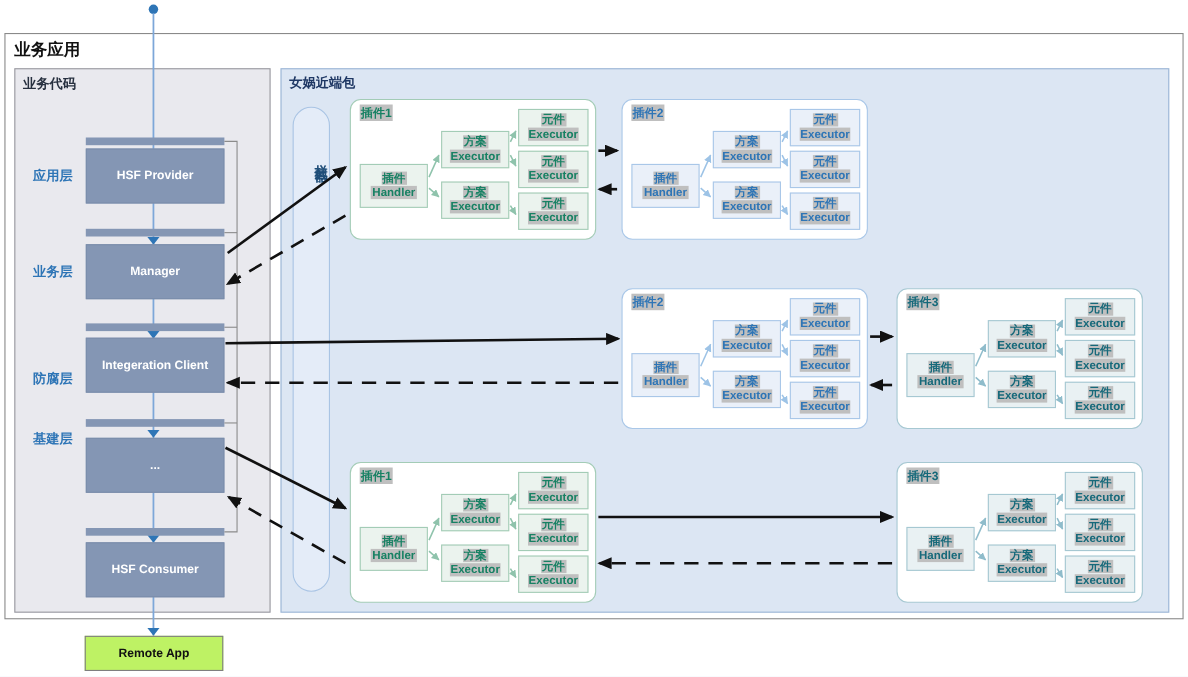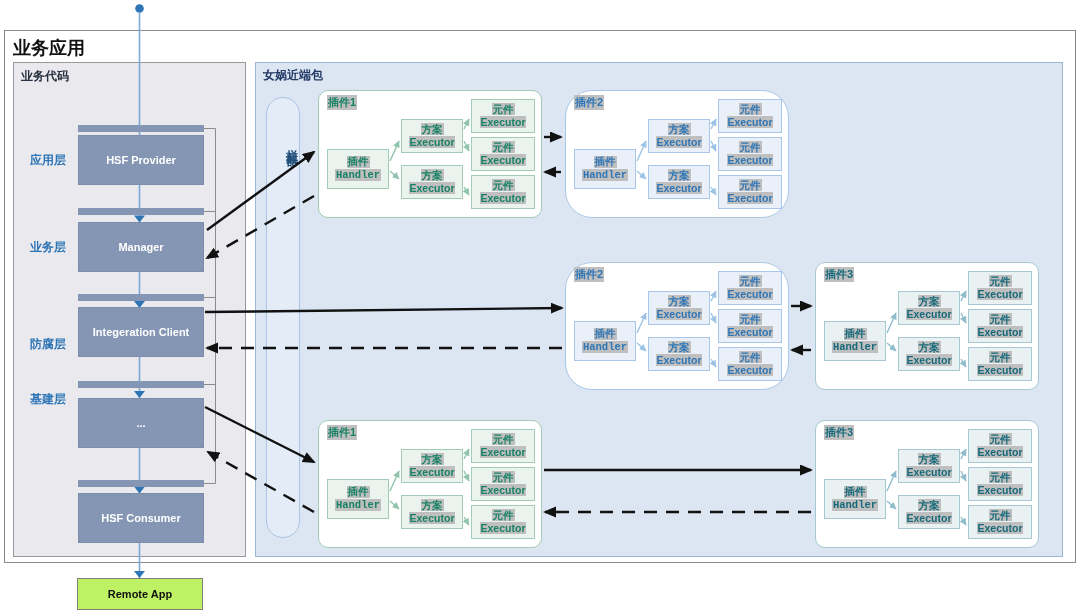--- a/index.html
+++ b/index.html
@@ -1,51 +1,51 @@
 <!DOCTYPE html>
 <html style="--slate: #8496b4; --layer-label: #2e75b6; --bc-bg: #e9e9ee; --nuwa-bg: #dce6f3; --hl: #bfbfbf; --g-text: #178163; --g-border: #a3ccb6; --g-fill: #ebf3ee; --b-text: #2e75b6; --b-border: #a9c7e8; --b-fill: #eaf0f9; --t-text: #16697a; --t-border: #a6c8d2; --t-fill: #e9f1f3;"><head>
 <meta charset="utf-8">
 <style>
   html,body{margin:0;padding:0;background:#fff;}
   #canvas{position:relative;width:1080px;height:615px;background:#fff;overflow:hidden;
           font-family:"Liberation Sans",sans-serif;}
   .abs{position:absolute;}
   
   #outer-box{left:4px;top:30px;width:1072px;height:533px;border:1.5px solid #8a8a8a;background:#fff;box-sizing:border-box;}
-  #app-title{left:13px;top:36px;font-size:18px;font-weight:bold;color:#111;}
+  #app-title{left:13px;top:36px;font-size:15px;font-weight:bold;color:#111;}
   
   #bc-panel{left:13px;top:62px;width:233px;height:495px;background:var(--bc-bg);border:1px solid #98989e;box-sizing:border-box;}
   #bc-title{left:21px;top:68px;font-size:12px;font-weight:bold;color:#27303f;}
   .llabel{left:24px;width:48px;text-align:center;font-size:12px;font-weight:bold;color:var(--layer-label);}
   .sbox{left:78px;width:126px;height:50px;background:var(--slate);border:1px solid #7b8dab;box-sizing:border-box;
         color:#fff;font-size:11px;font-weight:bold;display:flex;align-items:center;justify-content:center;text-align:center;}
   .bar{left:78px;width:126px;height:7px;background:var(--slate);}
   
   #nuwa-panel{left:255px;top:62px;width:808px;height:495px;background:var(--nuwa-bg);border:1px solid #9cb6d6;box-sizing:border-box;}
   #nuwa-title{left:263px;top:67px;font-size:12px;font-weight:bold;color:#1f3864;}
   #interceptor{left:266px;top:97px;width:34px;height:441px;border:1px solid #a9c4e4;border-radius:17px;
                background:#e4ecf8;box-sizing:border-box;}
   #interceptor-label{left:266px;top:108px;width:34px;display:flex;justify-content:center;
       writing-mode:vertical-rl;text-orientation:upright;font-size:12px;font-weight:bold;color:#1f4e79;letter-spacing:3px;height:70px;}
   
   .pp{position:absolute;width:224px;height:128px;background:#fff;border-radius:10px;border:1px solid #ccc;box-sizing:border-box;}
   .pp--green{border-color:var(--g-border);}
-  .pp--blue{border-color:var(--b-border);border-radius:27px;}
+  .pp--blue{border-color:var(--b-border);}
   .pp--teal{border-color:var(--t-border);}
   .ptitle{position:absolute;left:8px;top:4px;font-size:11px;font-weight:bold;}
   .pp--green .ptitle{color:var(--g-text);}
   .pp--blue .ptitle{color:var(--b-text);}
   .pp--teal .ptitle{color:var(--t-text);}
   .hl{background:var(--hl);padding:0 1px;}
   .pnode{position:absolute;display:flex;flex-direction:column;align-items:center;justify-content:center;
          font-size:10.5px;line-height:13px;font-weight:bold;box-sizing:border-box;border:1px solid;}
   .pp--green .pnode{background:var(--g-fill);border-color:var(--g-border);color:var(--g-text);}
   .pp--blue .pnode{background:var(--b-fill);border-color:var(--b-border);color:var(--b-text);}
   .pp--teal .pnode{background:var(--t-fill);border-color:var(--t-border);color:var(--t-text);}
-  .n-handler{left:8px;top:58px;width:62px;height:40px;font-family:Liberation Mono, monospace;}
+  .n-handler{left:8px;top:58px;width:62px;height:40px;}
   .n-fa1{left:82px;top:28px;width:62px;height:34px;}
   .n-fa2{left:82px;top:74px;width:62px;height:34px;}
   .n-yj1{left:152px;top:8px;width:64px;height:34px;}
   .n-yj2{left:152px;top:46px;width:64px;height:34px;}
   .n-yj3{left:152px;top:84px;width:64px;height:34px;}
   .plinks{position:absolute;left:0;top:0;pointer-events:none;}
   
   #remote-app{left:77px;top:578px;width:126px;height:32px;background:#bef264;border:1px solid #7f7f7f;box-sizing:border-box;
               display:flex;align-items:center;justify-content:center;font-size:11px;font-weight:bold;color:#111;}
   svg.overlay{position:absolute;left:0;top:0;pointer-events:none;}

